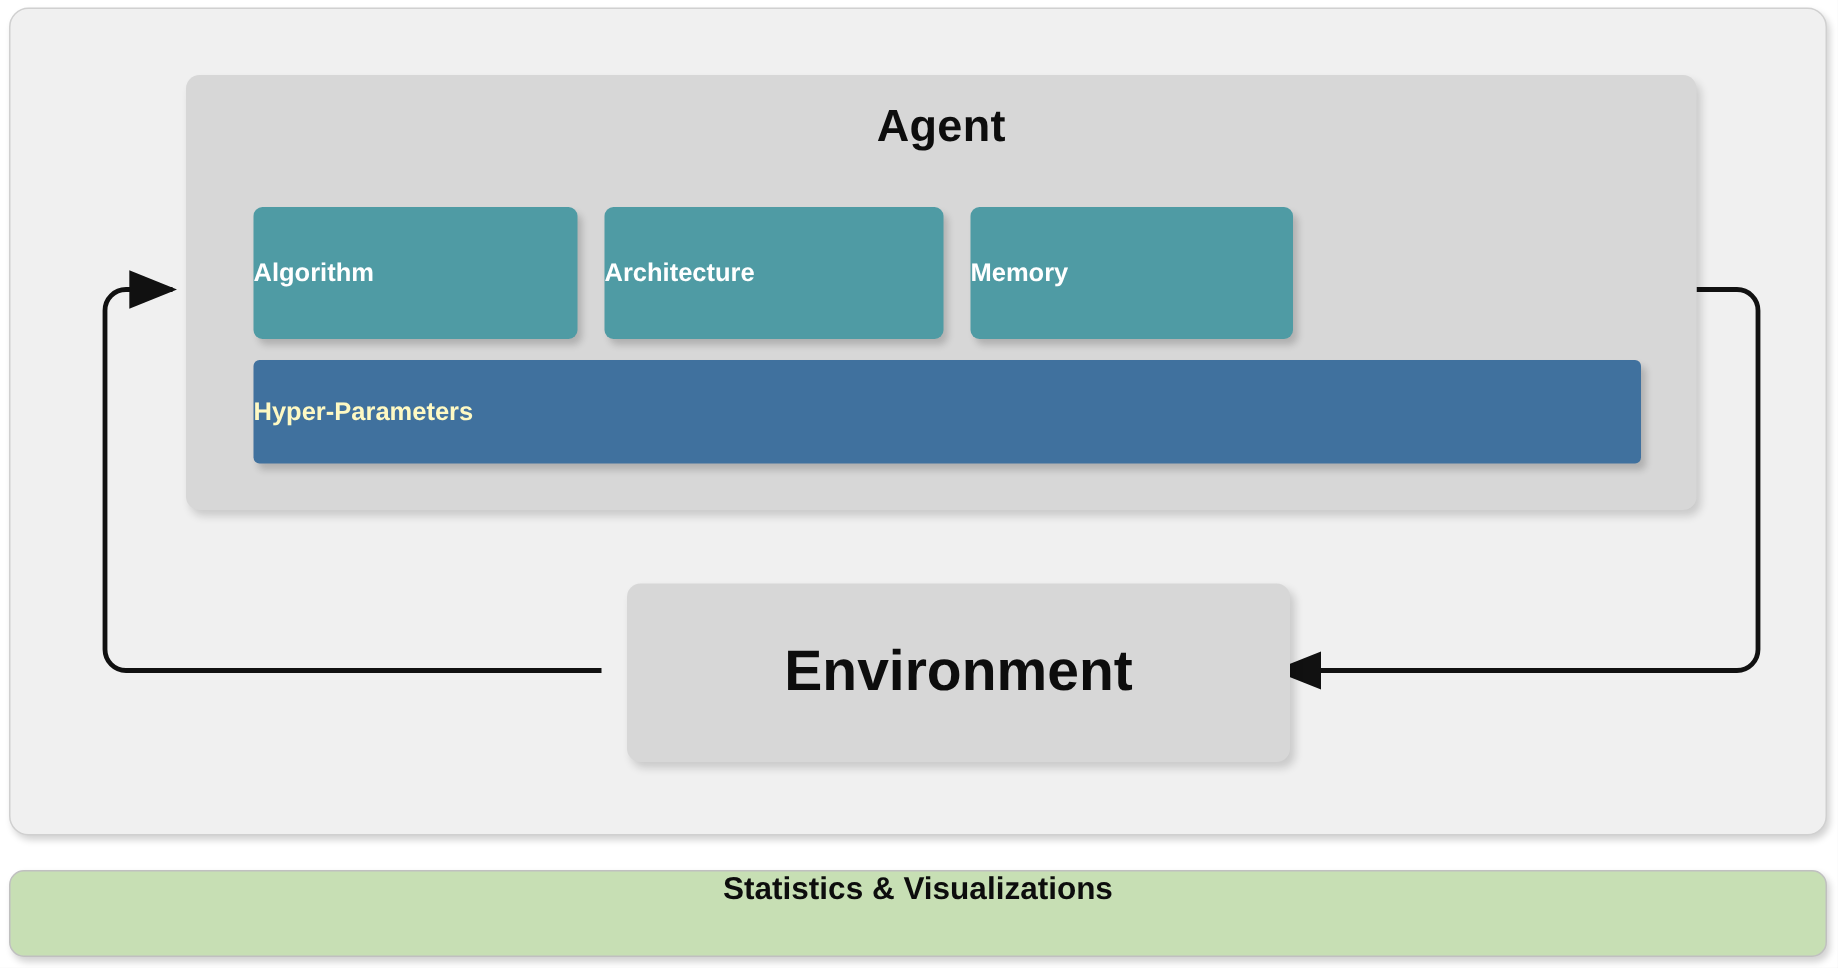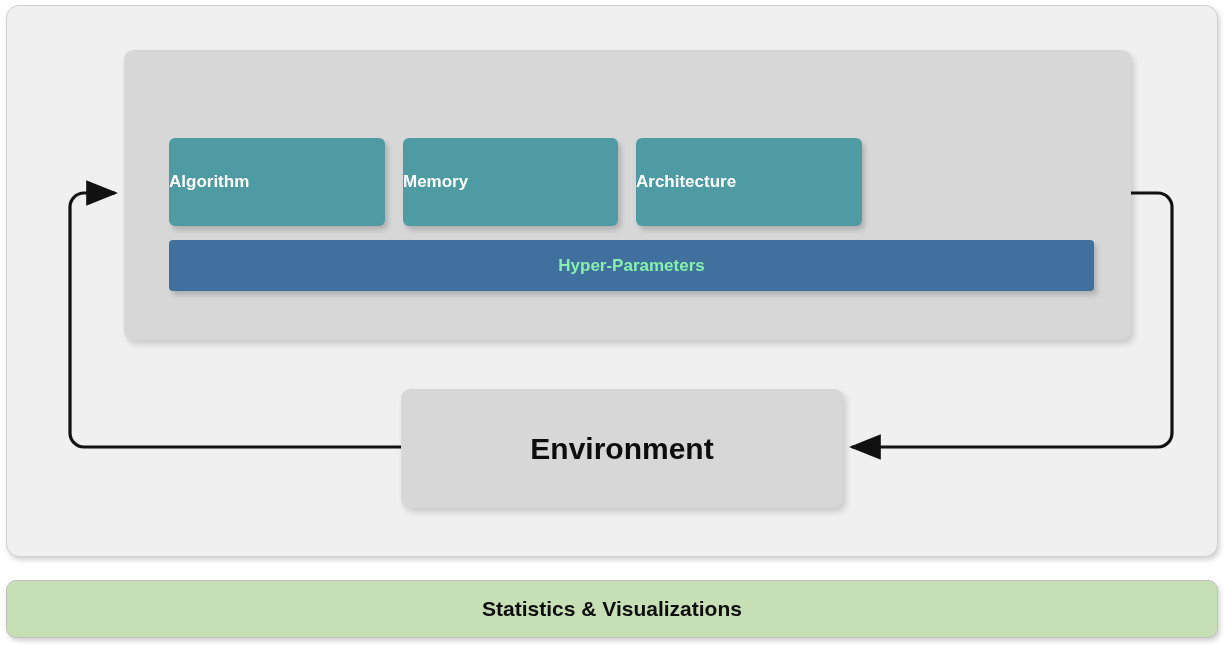--- a/index.html
+++ b/index.html
@@ -87,47 +87,47 @@
   .component-box.w-algorithm { flex: 0 0 216px; }
   .component-box.w-exploration { flex: 0 0 226px; }
   .component-box.w-architecture { flex: 0 0 226px; }
   .component-box.w-memory { flex: 0 0 215px; }
 
   .hyper-bar {
     position: absolute;
     left: 45px;
     top: 190px;
     width: 925px;
-    height: 51px;
+    height: 69px;
     background: #40719e;
     border-radius: 4px;
     box-shadow: 3px 4px 5px rgba(0,0,0,0.18);
     display: flex;
     align-items: center;
-    justify-content: center;
-    color: #86efac;
+    justify-content: flex-start;
+    color: #fef9c3;
     font-size: 17px;
     font-weight: bold;
     box-sizing: border-box;
   }
 
   
   .environment-box {
     position: absolute;
-    left: 401px;
+    left: 418px;
     top: 389px;
     width: 442px;
     height: 119px;
     background: #d7d7d7;
     border-radius: 9px;
     box-shadow: 3px 4px 6px rgba(0,0,0,0.16);
     display: flex;
     align-items: center;
     justify-content: center;
-    font-size: 30px;
+    font-size: 38px;
     font-weight: bold;
     color: #0d0d0d;
     box-sizing: border-box;
   }
 
   
   .loop-svg {
     position: absolute;
     left: 0; top: 0;
     width: 1225px;
@@ -140,21 +140,21 @@
     position: absolute;
     left: 6px;
     top: 580px;
     width: 1212px;
     height: 58px;
     background: #c7dfb4;
     border: 1px solid #c0c0c0;
     border-radius: 10px;
     box-shadow: 2px 3px 5px rgba(0,0,0,0.18);
     display: flex;
-    align-items: center;
+    align-items: flex-start;
     justify-content: center;
     font-size: 21px;
     font-weight: bold;
     color: #0d0d0d;
     box-sizing: border-box;
   }
 </style>
 </head>
 <body>
 
@@ -171,30 +171,31 @@
         <path d="M0,0 L10,4 L0,8 z" fill="#111111"></path>
       </marker>
     </defs>
 
     <path d="M401,447 L84,447 A14,14 0 0 1 70,433 L70,207 A14,14 0 0 1 84,193 L115,193" fill="none" stroke="#111111" stroke-width="3.2" marker-end="url(#arrowRight)"></path>
 
     <path d="M1131,193 L1158,193 A14,14 0 0 1 1172,207 L1172,433 A14,14 0 0 1 1158,447 L852,447" fill="none" stroke="#111111" stroke-width="3.2" marker-end="url(#arrowLeftEnd)"></path>
   </svg>
 
   <div class="agent-box">
+    <div class="agent-title">Agent</div>
 
     <div class="component-row">
       <div class="component-box w-algorithm">
         <span>Algorithm</span>
       </div>
+      <div class="component-box w-architecture">
+        <span>Architecture</span>
+      </div>
       <div class="component-box w-memory">
         <span>Memory</span>
-      </div>
-      <div class="component-box w-architecture">
-        <span>Architecture</span>
       </div>
     </div>
 
     <div class="hyper-bar">
       <span>Hyper-Parameters</span>
     </div>
   </div>
 
   <div class="environment-box">
     <span>Environment</span>

